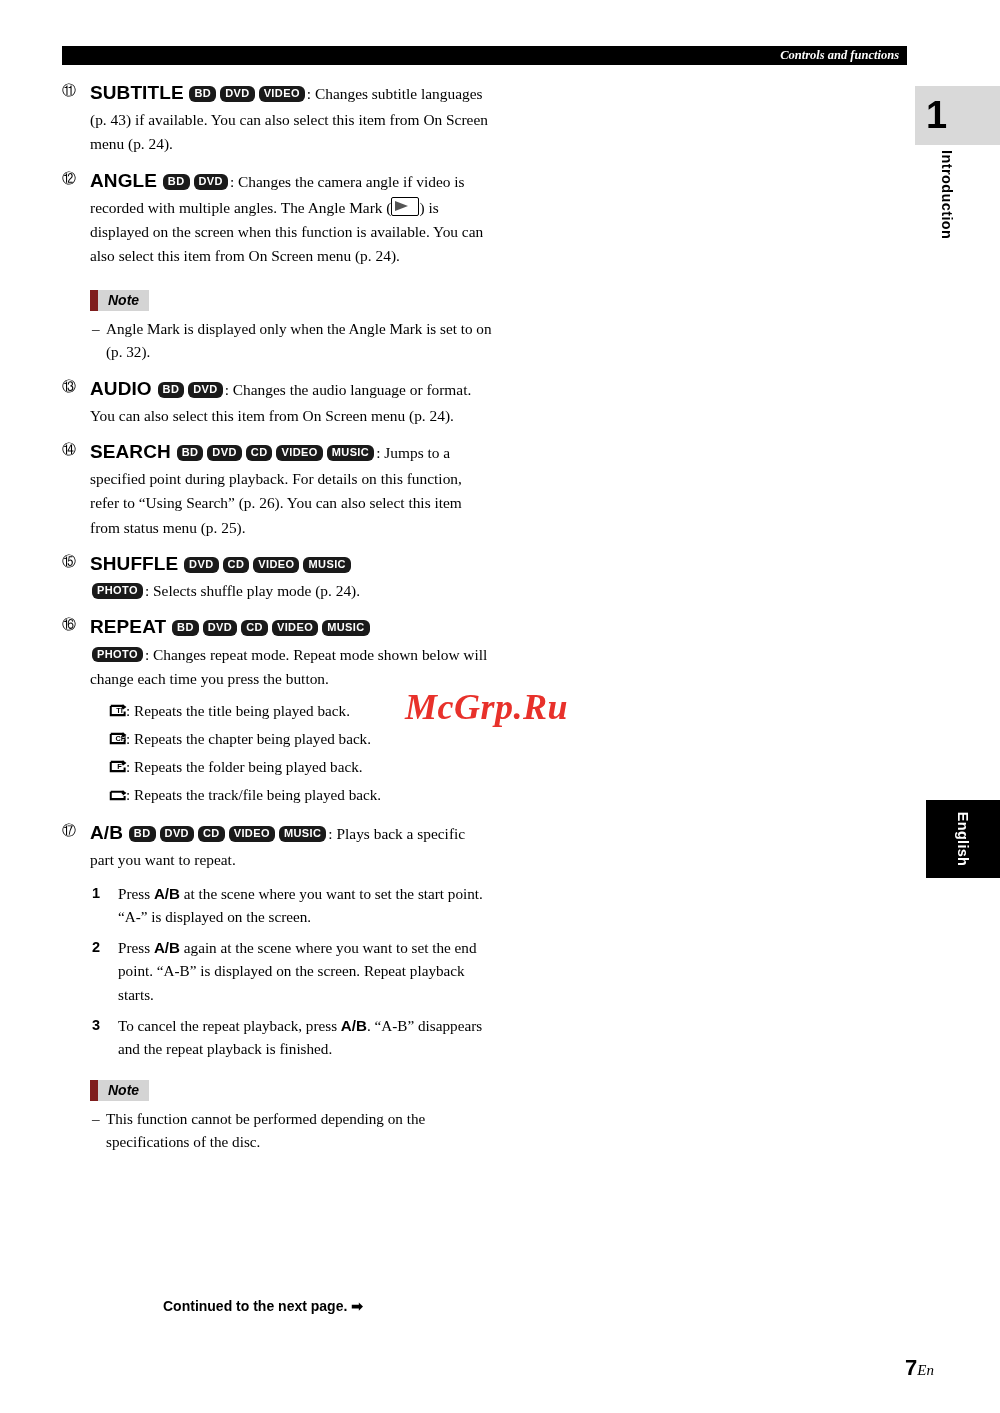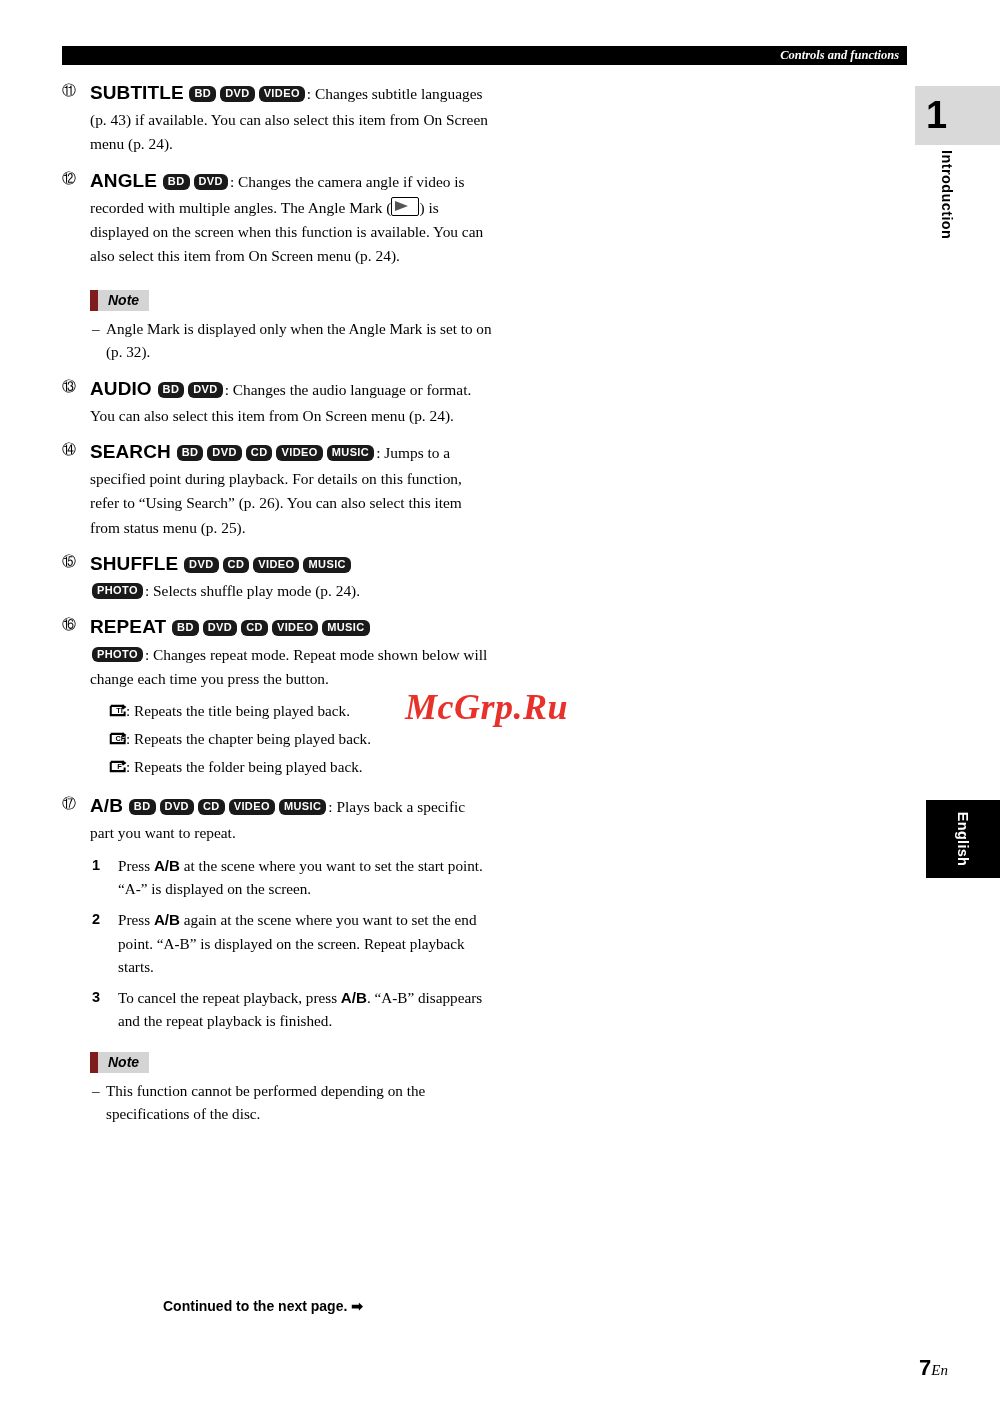--- a/index.html
+++ b/index.html
@@ -251,21 +251,21 @@
     position: absolute;
     left: 163px;
     top: 1298px;
     font-family: "Liberation Sans", sans-serif;
     font-weight: bold;
     font-size: 14px;
     white-space: nowrap;
   }
   .pagenum {
     position: absolute;
-    right: 52px;
+    right: 66px;
     top: 1355px;
     font-family: "Liberation Sans", sans-serif;
     font-weight: bold;
     font-size: 22px;
     white-space: nowrap;
     margin-left: 21px;
   }
   .pagenum .en {
     font-family: "Liberation Serif", serif;
     font-style: italic;
@@ -366,20 +366,29 @@
   <div class="repeat-row">
     <span class="rep-icon">
       <svg viewBox="0 0 26 20" width="24" height="19">
         <path d="M3 5 h13 v3 M3 5 v10 h15 v-4" fill="none" stroke="#000" stroke-width="2.2"></path>
         <path d="M16 3.2 l4 3 -4 3 z" fill="#000"></path>
         <text x="10" y="12.5" font-family="Liberation Sans, sans-serif" font-size="8" font-weight="bold" fill="#000">F</text>
       </svg>
     </span>
     <span>: Repeats the folder being played back.</span>
   </div>
+  <div class="repeat-row">
+    <span class="rep-icon">
+      <svg viewBox="0 0 26 20" width="24" height="19">
+        <path d="M3 7 h13 v2.5 M3 7 v8 h15 v-3.5" fill="none" stroke="#000" stroke-width="2.2"></path>
+        <path d="M16 5.4 l4 3 -4 3 z" fill="#000"></path>
+      </svg>
+    </span>
+    <span>: Repeats the track/file being played back.</span>
+  </div>
 
   
   <div class="item" style="margin-top:12px;">
     <span class="marker">⑰</span>
     <span class="kw">A/B</span>
     <span class="chip">BD</span><span class="chip">DVD</span><span class="chip">CD</span><span class="chip">VIDEO</span><span class="chip">MUSIC</span><span class="body-text">: Plays back a specific part you want to repeat.</span>
   </div>
 
   
   <div class="step">

